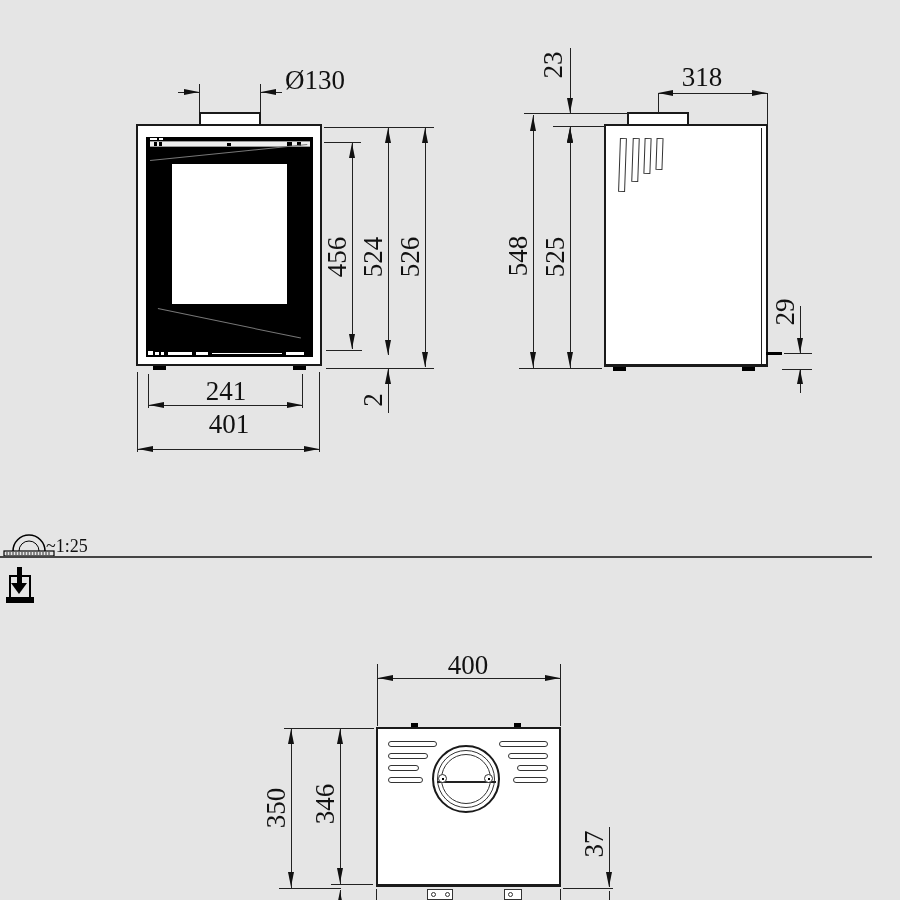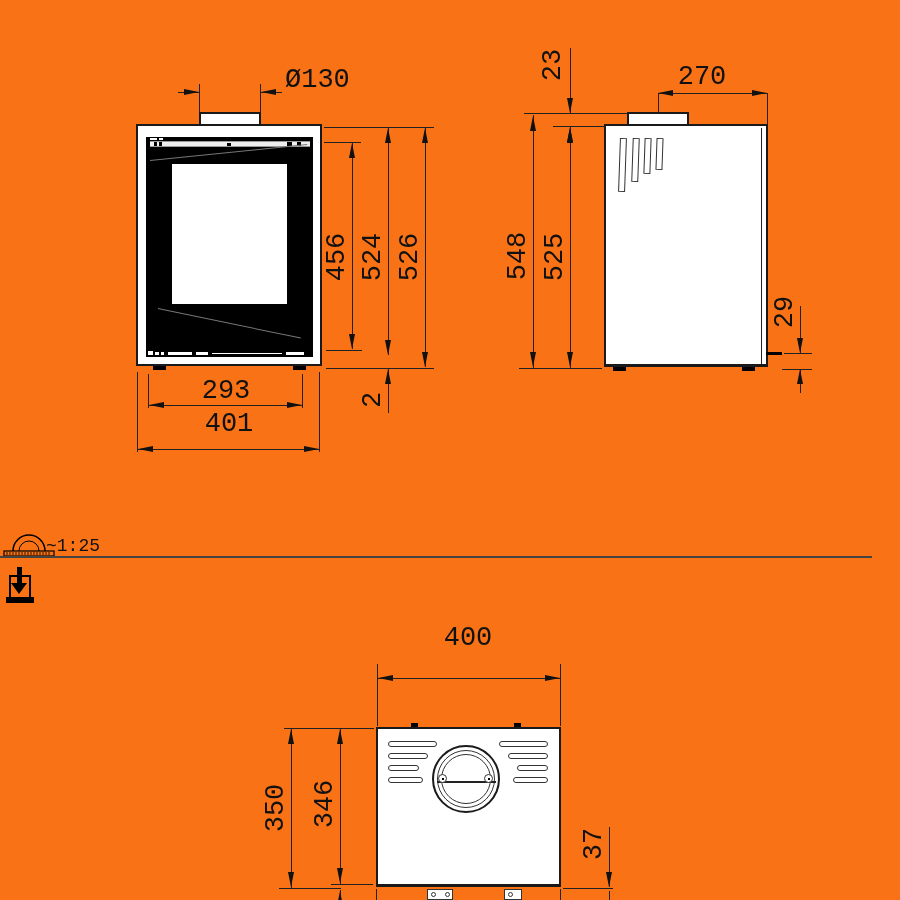--- a/index.html
+++ b/index.html
@@ -1,17 +1,17 @@
 <!DOCTYPE html>
 <html><head>
 <meta charset="utf-8">
 <style>
   html,body{margin:0;padding:0;background:#fff}
-  .c{position:relative;width:900px;height:900px;background:#f97316;overflow:hidden;
-     font-family:Liberation Mono, monospace}
+  .c{position:relative;width:900px;height:900px;background:#e5e5e5;overflow:hidden;
+     font-family:Liberation Serif, serif}
   .h{position:absolute;background:#222;height:1px}
   .v{position:absolute;background:#222;width:1px}
   .box{position:absolute;box-sizing:border-box;border:2px solid #1a1a1a;background:#fff}
   .blk{position:absolute;background:#000}
   .wht{position:absolute;background:#fff}
   .au{position:absolute;width:0;height:0;border-left:3px solid transparent;border-right:3px solid transparent;border-bottom:15px solid #111}
   .ad{position:absolute;width:0;height:0;border-left:3px solid transparent;border-right:3px solid transparent;border-top:15px solid #111}
   .al{position:absolute;width:0;height:0;border-top:3px solid transparent;border-bottom:3px solid transparent;border-right:15px solid #111}
   .ar{position:absolute;width:0;height:0;border-top:3px solid transparent;border-bottom:3px solid transparent;border-left:15px solid #111}
   .lbl{position:absolute;font-size:27px;line-height:28px;height:28px;width:80px;
@@ -96,21 +96,21 @@
     
     <div class="v" style="left:388px;top:369px;height:44px"></div>
     <div class="au" style="left:385px;top:369px"></div>
     <div class="lbl rot" style="left:333px;top:386px">2</div>
     
     <div class="v" style="left:148px;top:374px;height:34px"></div>
     <div class="v" style="left:302px;top:374px;height:34px"></div>
     <div class="h" style="left:149px;top:405px;width:153px"></div>
     <div class="al" style="left:149px;top:402px"></div>
     <div class="ar" style="left:287px;top:402px"></div>
-    <div class="lbl" style="left:186px;top:377px">293</div>
+    <div class="lbl" style="left:186px;top:377px">241</div>
     
     <div class="v" style="left:137px;top:372px;height:80px"></div>
     <div class="v" style="left:319px;top:372px;height:80px"></div>
     <div class="h" style="left:138px;top:449px;width:181px"></div>
     <div class="al" style="left:138px;top:446px"></div>
     <div class="ar" style="left:304px;top:446px"></div>
     <div class="lbl" style="left:189px;top:410px">401</div>
   </div>
 
   
@@ -149,21 +149,21 @@
     <div class="au" style="left:567px;top:128px"></div>
     <div class="ad" style="left:567px;top:352px"></div>
     <div class="lbl rot" style="left:515px;top:243px">525</div>
     <div class="h" style="left:519px;top:368px;width:83px"></div>
     
     <div class="v" style="left:658px;top:94px;height:19px"></div>
     <div class="v" style="left:767px;top:93px;height:32px"></div>
     <div class="h" style="left:658px;top:93px;width:109px"></div>
     <div class="al" style="left:658px;top:90px"></div>
     <div class="ar" style="left:752px;top:90px"></div>
-    <div class="lbl" style="left:662px;top:63px">270</div>
+    <div class="lbl" style="left:662px;top:63px">318</div>
     
     <div class="h" style="left:784px;top:353px;width:28px"></div>
     <div class="h" style="left:782px;top:369px;width:30px"></div>
     <div class="v" style="left:800px;top:306px;height:47px"></div>
     <div class="ad" style="left:797px;top:338px"></div>
     <div class="v" style="left:800px;top:369px;height:24px"></div>
     <div class="au" style="left:797px;top:369px"></div>
     <div class="lbl rot" style="left:745px;top:298px">29</div>
   </div>
 
@@ -202,21 +202,21 @@
   </div>
 
   
   <div class="grp">
     
     <div class="v" style="left:377px;top:664px;height:62px"></div>
     <div class="v" style="left:560px;top:664px;height:62px"></div>
     <div class="h" style="left:378px;top:678px;width:182px"></div>
     <div class="al" style="left:378px;top:675px"></div>
     <div class="ar" style="left:545px;top:675px"></div>
-    <div class="lbl" style="left:428px;top:624px">400</div>
+    <div class="lbl" style="left:428px;top:651px">400</div>
     
     <div class="h" style="left:284px;top:728px;width:90px"></div>
     <div class="v" style="left:291px;top:728px;height:160px"></div>
     <div class="au" style="left:288px;top:729px"></div>
     <div class="ad" style="left:288px;top:872px"></div>
     <div class="h" style="left:279px;top:888px;width:62px"></div>
     <div class="lbl rot" style="left:236px;top:794px">350</div>
     
     <div class="v" style="left:340px;top:728px;height:156px"></div>
     <div class="au" style="left:337px;top:729px"></div>

